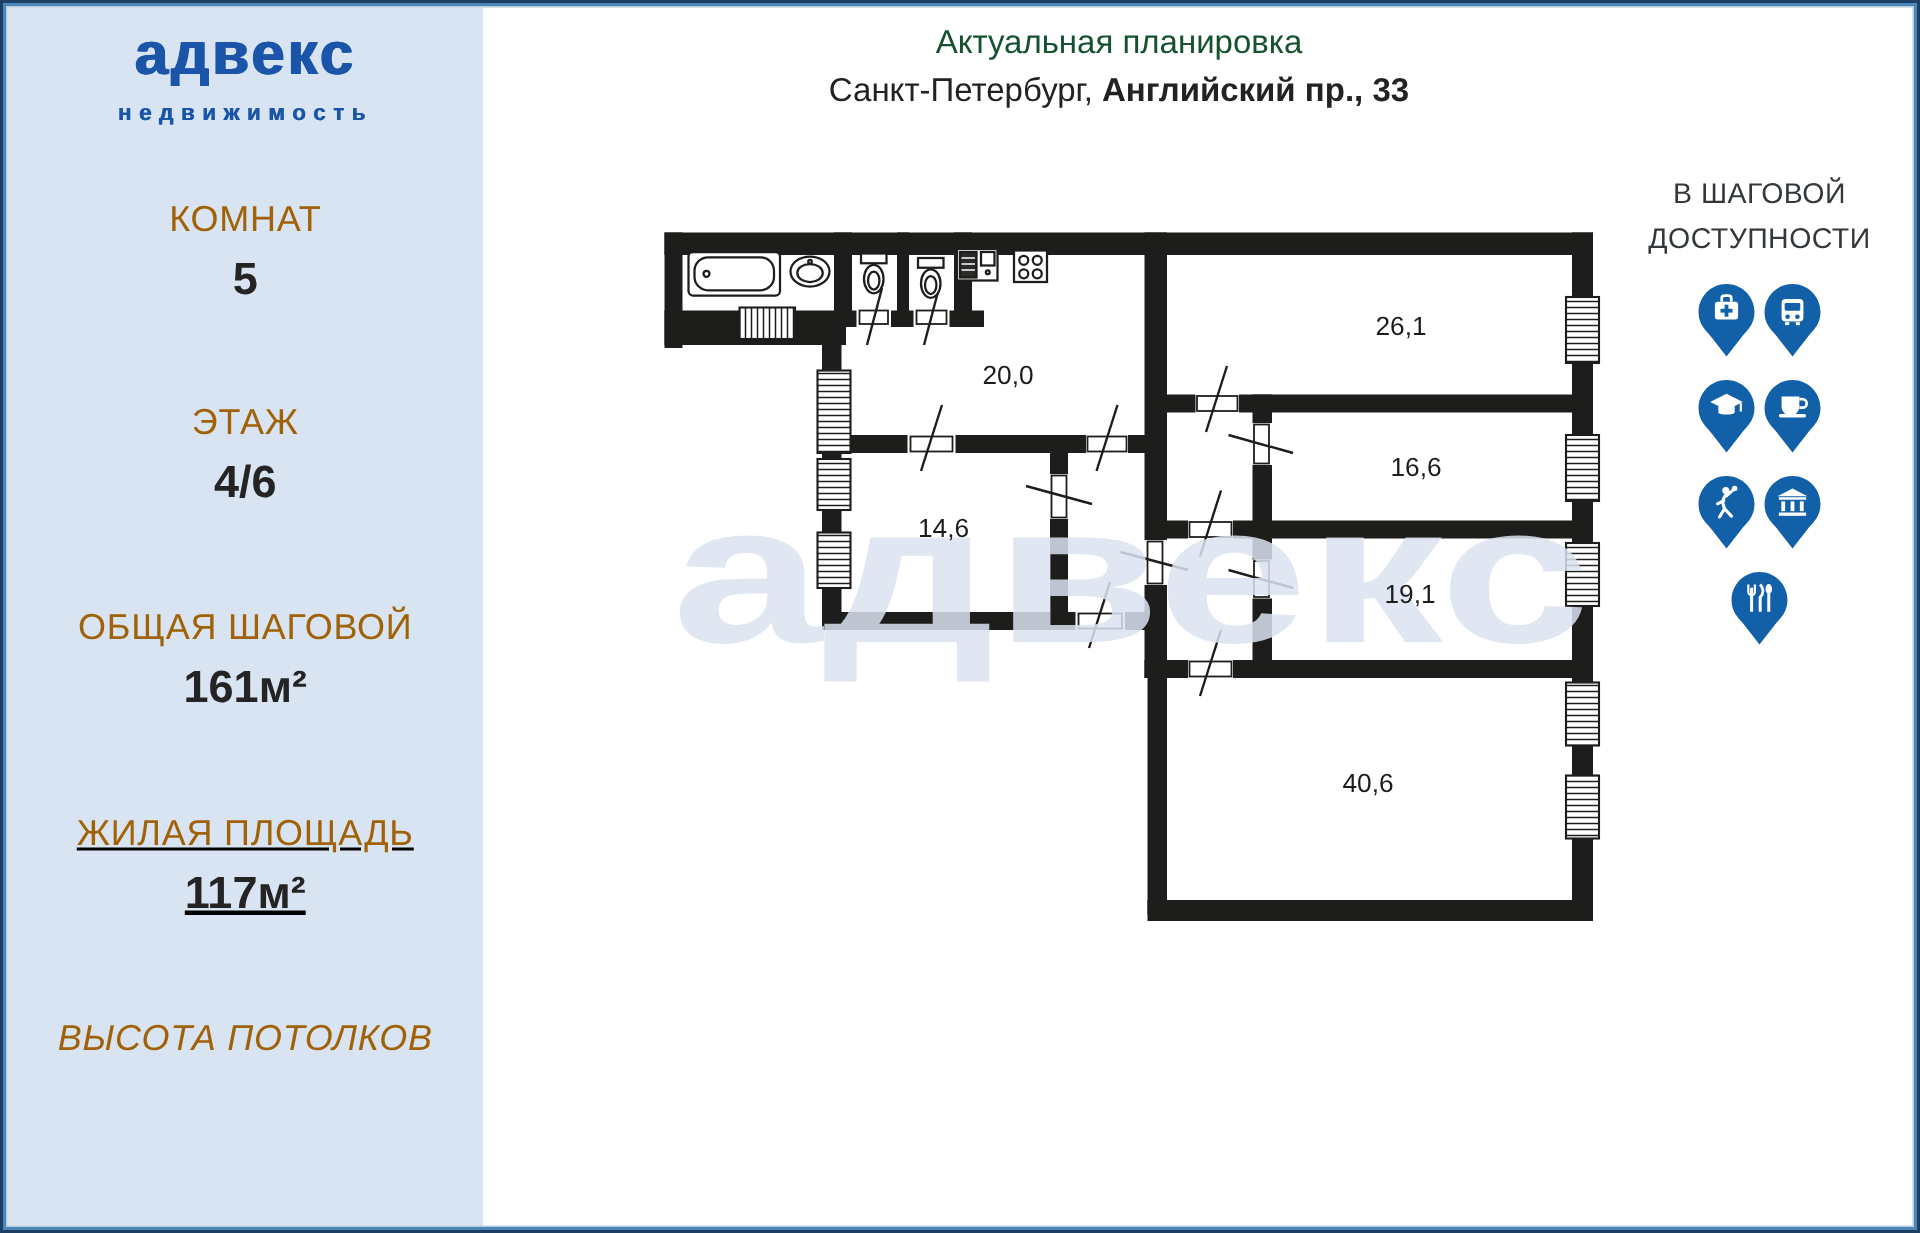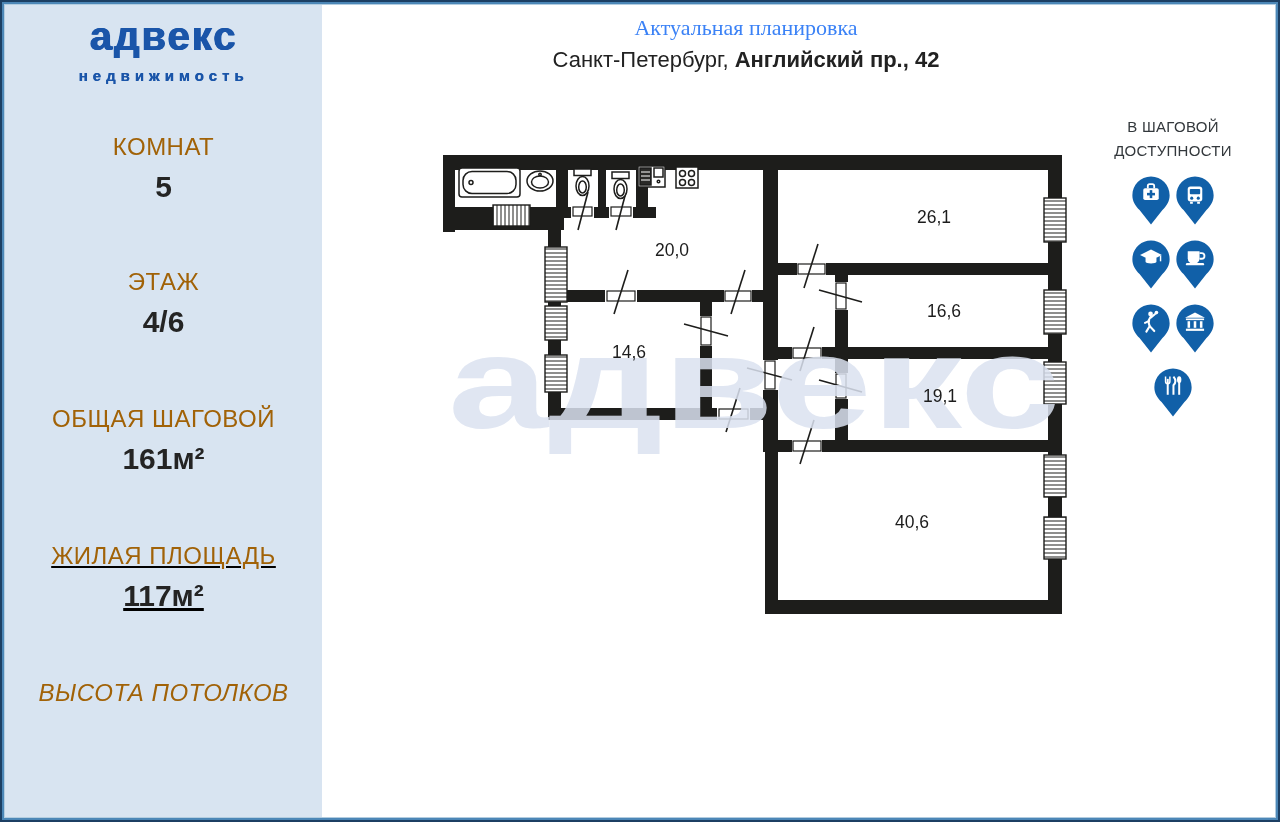--- a/index.html
+++ b/index.html
@@ -27,30 +27,30 @@
     font-size:15px;font-weight:bold;letter-spacing:5px;margin-top:10px;
     text-shadow:0.4px 0 0 #1a55a9;
   }
   .stat{position:absolute;left:0;right:0;text-align:center;}
   .stat-label{font-size:24px;color:#a16207;letter-spacing:0.5px;line-height:1.2;}
   .stat-value{font-size:30px;color:#242424;font-weight:bold;margin-top:8px;}
   .stat-0{top:128px;} .stat-1{top:263px;} .stat-2{top:400px;} .stat-3{top:537px;text-decoration:underline;} .stat-4{top:674px;font-style:italic;}
 
   
   .title-block{position:absolute;left:330px;top:12px;width:832px;text-align:center;z-index:2;}
-  .title-line1{font-size:22px;color:#3b82f6;line-height:1.45;font-family:Liberation Serif, serif;}
+  .title-line1{font-size:22px;color:#14532d;line-height:1.45;}
   .title-line2{font-size:22px;color:#222;line-height:1.45;}
   .title-line2 .addr{font-weight:bold;}
 
   
   .plan{position:absolute;left:440px;top:150px;z-index:2;}
 
   
   .walk{position:absolute;left:1090px;top:115px;width:166px;text-align:center;z-index:2;}
-  .walk-heading{font-size:15px;font-weight:500;color:#33383c;line-height:1.6;letter-spacing:0.3px;}
+  .walk-heading{font-size:19px;font-weight:500;color:#33383c;line-height:1.6;letter-spacing:0.3px;}
   .pin-rows{margin-top:12px;}
   .pin-row{display:flex;justify-content:center;gap:4px;margin-bottom:13px;}
   .pin{display:block;}
 </style>
 </head>
 <body>
 
 <div class="frame-outer"></div>
 <div class="frame-mid"></div>
 <div class="frame-inner"></div>
@@ -76,21 +76,21 @@
     <div class="stat-label">ЖИЛАЯ ПЛОЩАДЬ</div>
     <div class="stat-value">117м²</div>
   </div>
   <div class="stat stat-4">
     <div class="stat-label">ВЫСОТА ПОТОЛКОВ</div>
   </div>
 </div>
 
 <div class="title-block">
   <div class="title-line1">Актуальная планировка</div>
-  <div class="title-line2"><span>Санкт-Петербург, </span><span class="addr">Английский пр., 42</span></div>
+  <div class="title-line2"><span>Санкт-Петербург, </span><span class="addr">Английский пр., 33</span></div>
 </div>
 
 <svg class="plan" width="630" height="470" viewBox="440 150 630 470">
   <defs>
     <pattern id="hx" width="10" height="4" patternUnits="userSpaceOnUse">
       <rect width="10" height="4" fill="#ffffff"></rect>
       <line x1="0" y1="1" x2="10" y2="1" stroke="#1d1d1b" stroke-width="1"></line>
     </pattern>
     <pattern id="hy" width="4" height="10" patternUnits="userSpaceOnUse">
       <rect width="4" height="10" fill="#ffffff"></rect>

